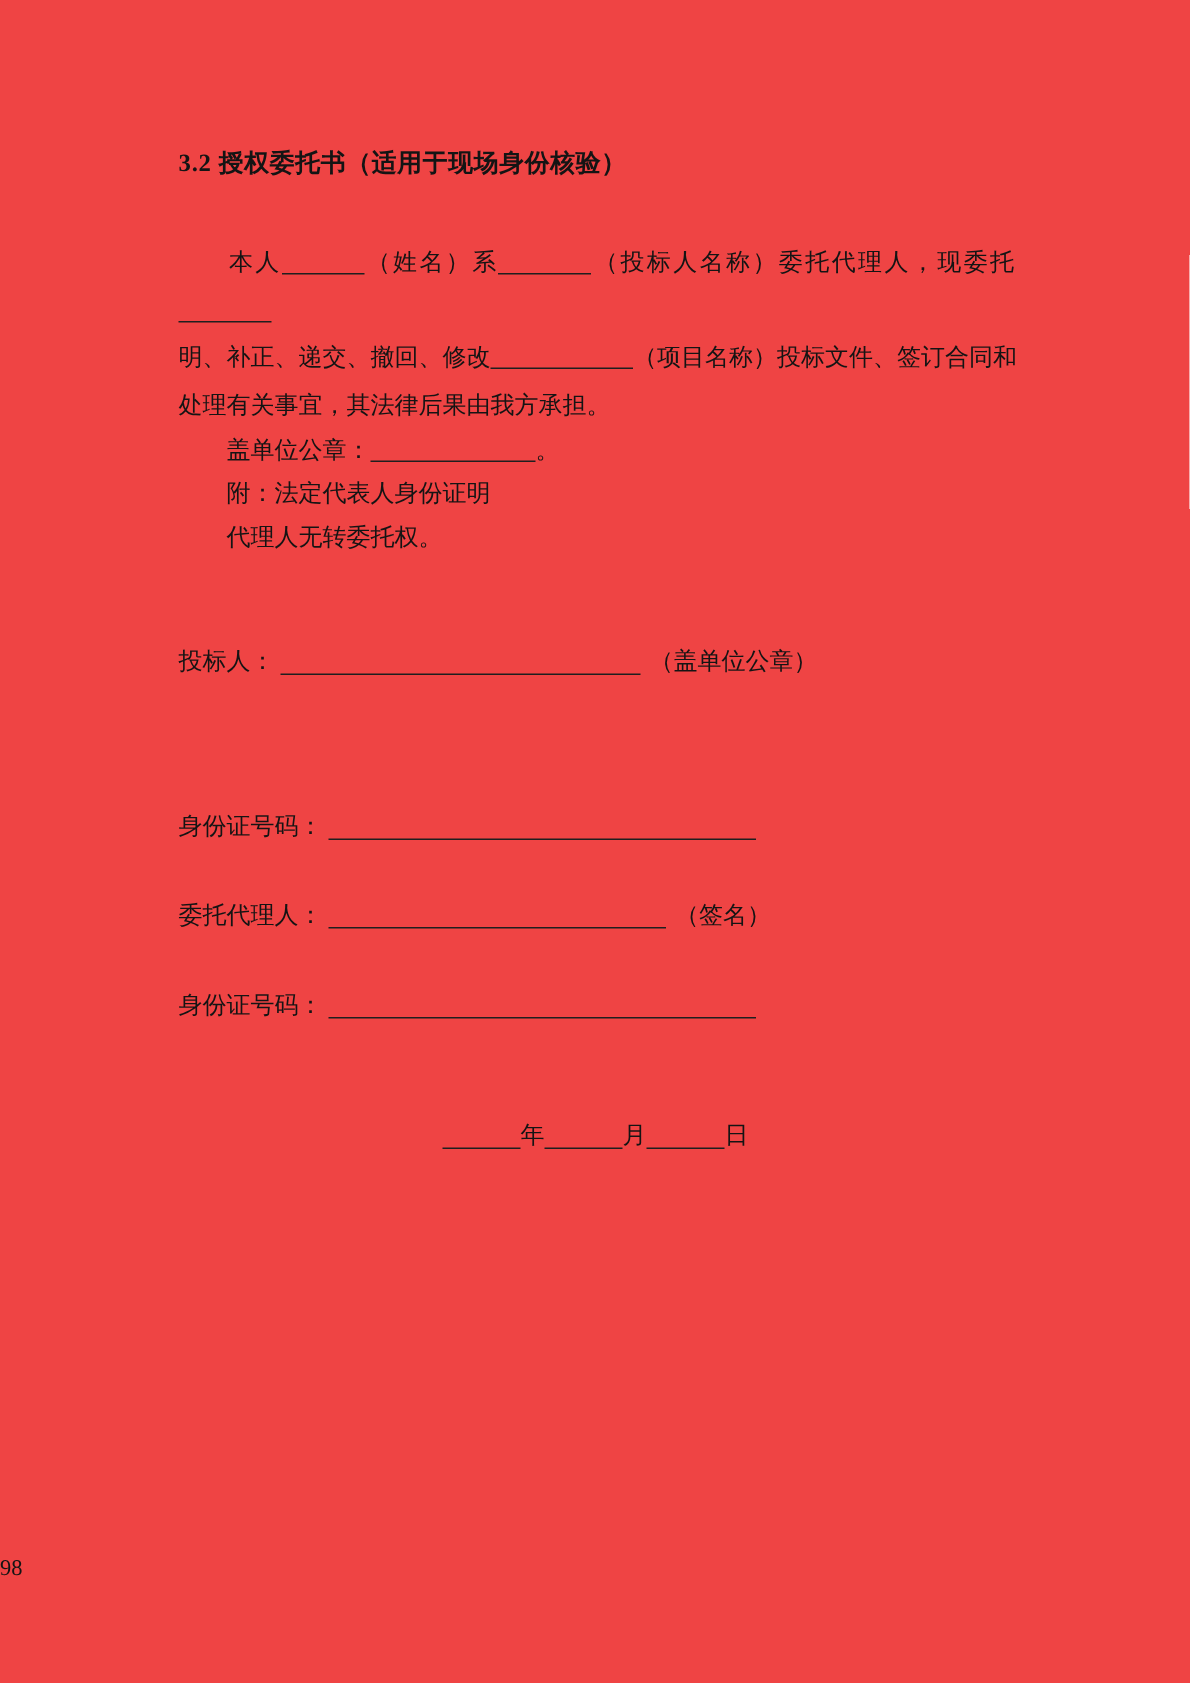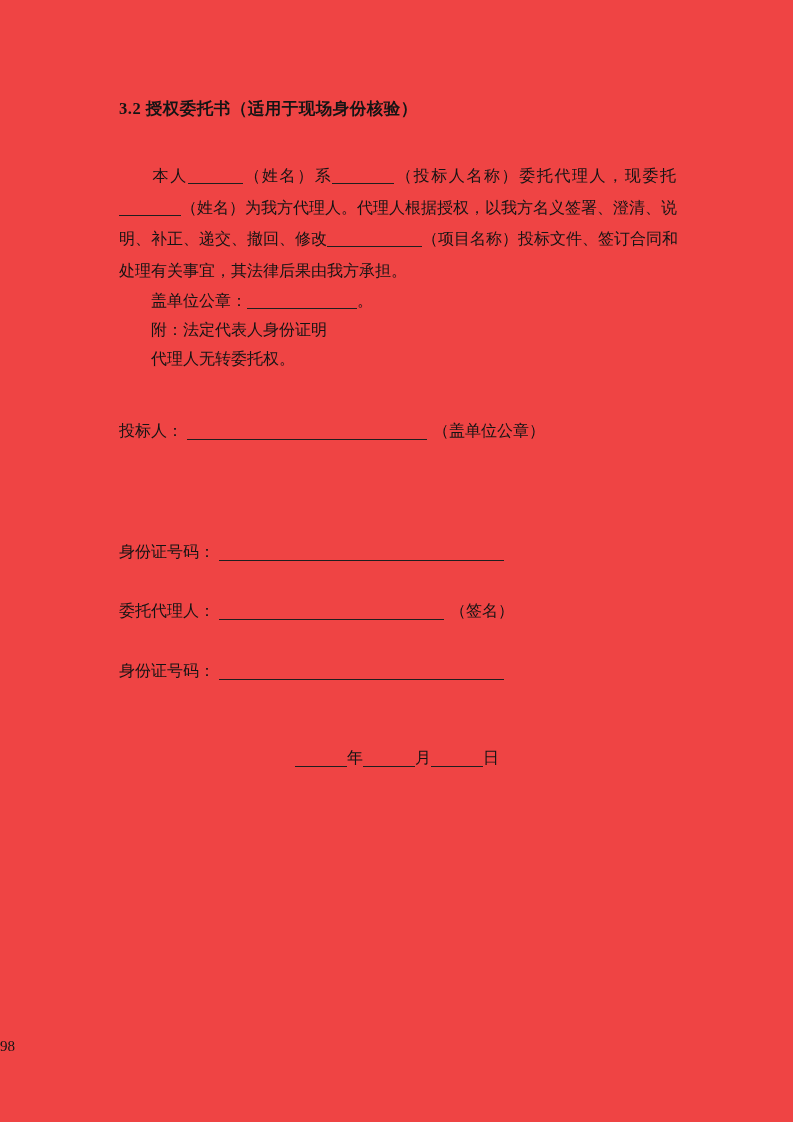--- a/index.html
+++ b/index.html
@@ -102,29 +102,29 @@
 </style>
 </head>
 <body>
 
 <div class="page">
 
   <div class="heading">3.2 授权委托书（适用于现场身份核验）</div>
 
   <div class="body-block">
     <div class="pline"><span class="indent"></span><span>本人</span><span class="blank w55"></span><span>（姓名）系</span><span class="blank w62"></span><span>（投标人名称）委托代理人，现委托</span></div>
-    <div class="pline"><span class="blank w62"></span><span>（姓名）为我方代理人。代理人根据授权，以我方名义签署、澄清、说</span></div>
+    <div class="pline"><span class="blank w62"></span></div>
     <div class="pline"><span>明、补正、递交、撤回、修改</span><span class="blank w95"></span><span>（项目名称）投标文件、签订合同和</span></div>
     <div class="pline left"><span>处理有关事宜，其法律后果由我方承担。</span></div>
     <div class="cline"><span>盖单位公章：</span><span class="blank w110"></span><span>。</span></div>
     <div class="cline">附：法定代表人身份证明</div>
     <div class="cline">代理人无转委托权。</div>
   </div>
 
-  <div class="sig-row" style="top:418px;">
+  <div class="sig-row" style="top:429px;">
     <span>投标人：</span><span class="blank w240"></span><span>（盖单位公章）</span>
   </div>
 
 
   <div class="sig-row" style="top:539px;">
     <span>身份证号码：</span><span class="blank w285"></span>
   </div>
 
   <div class="sig-row" style="top:598px;">
     <span>委托代理人：</span><span class="blank w225"></span><span>（签名）</span>

